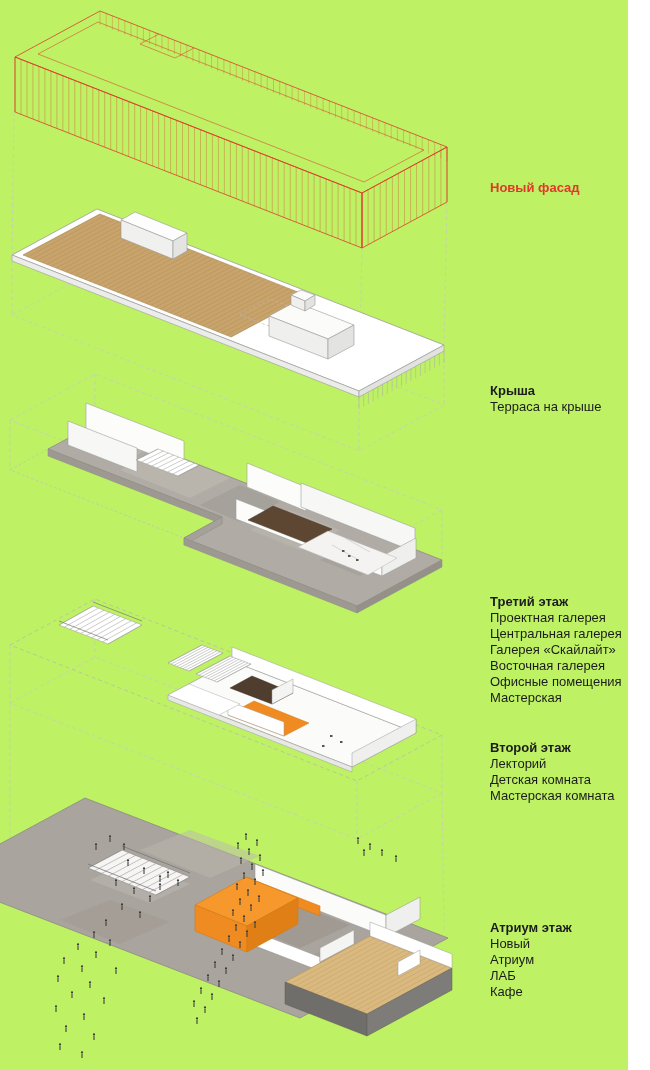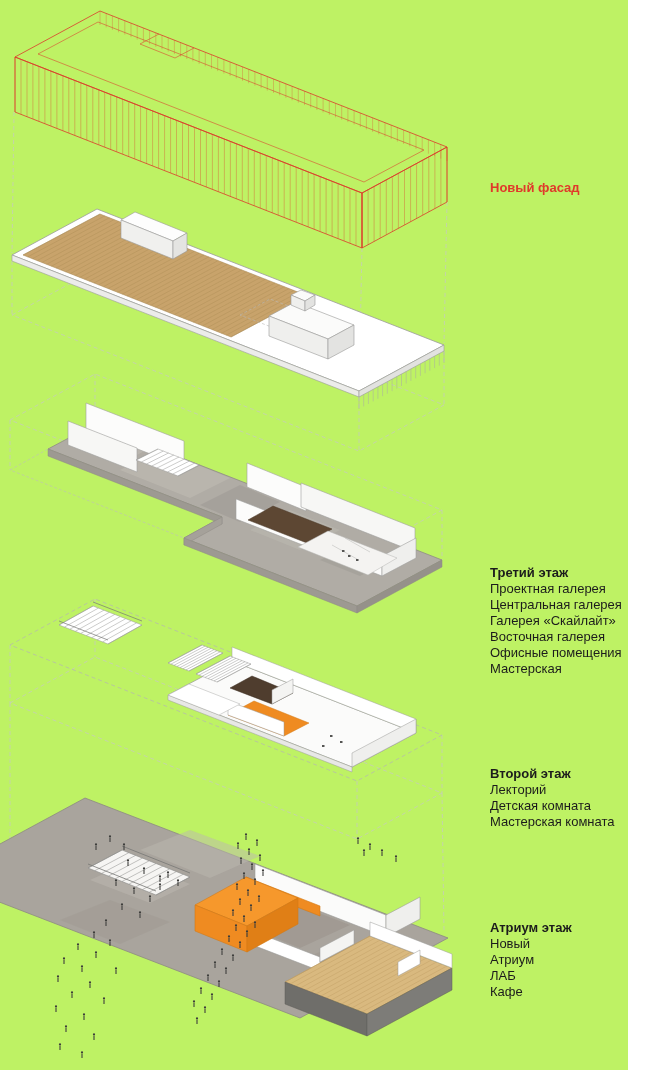--- a/index.html
+++ b/index.html
@@ -613,32 +613,36 @@
           <line x1="96" y1="850" x2="96" y2="845.8"></line>
           <circle cx="96" cy="844.4" r="1.1" stroke="none"></circle>
         </g>
   </g>
 </svg>
 
 <div class="label-block" style="top:180px">
   <div class="lb-title red">Новый фасад</div>
 </div>
 
-
-<div class="label-block" style="top:565px">
+<div class="label-block" style="top:383px">
+  <div class="lb-title">Крыша</div>
+  <div class="lb-item">Терраса на крыше</div>
+</div>
+
+<div class="label-block" style="top:594px">
   <div class="lb-title">Третий этаж</div>
   <div class="lb-item">Проектная галерея</div>
   <div class="lb-item">Центральная галерея</div>
   <div class="lb-item">Галерея «Скайлайт»</div>
   <div class="lb-item">Восточная галерея</div>
   <div class="lb-item">Офисные помещения</div>
   <div class="lb-item">Мастерская</div>
 </div>
 
-<div class="label-block" style="top:766px">
+<div class="label-block" style="top:740px">
   <div class="lb-title">Второй этаж</div>
   <div class="lb-item">Лекторий</div>
   <div class="lb-item">Детская комната</div>
   <div class="lb-item">Мастерская комната</div>
 </div>
 
 <div class="label-block" style="top:920px">
   <div class="lb-title">Атриум этаж</div>
   <div class="lb-item">Новый</div>
   <div class="lb-item">Атриум</div>

